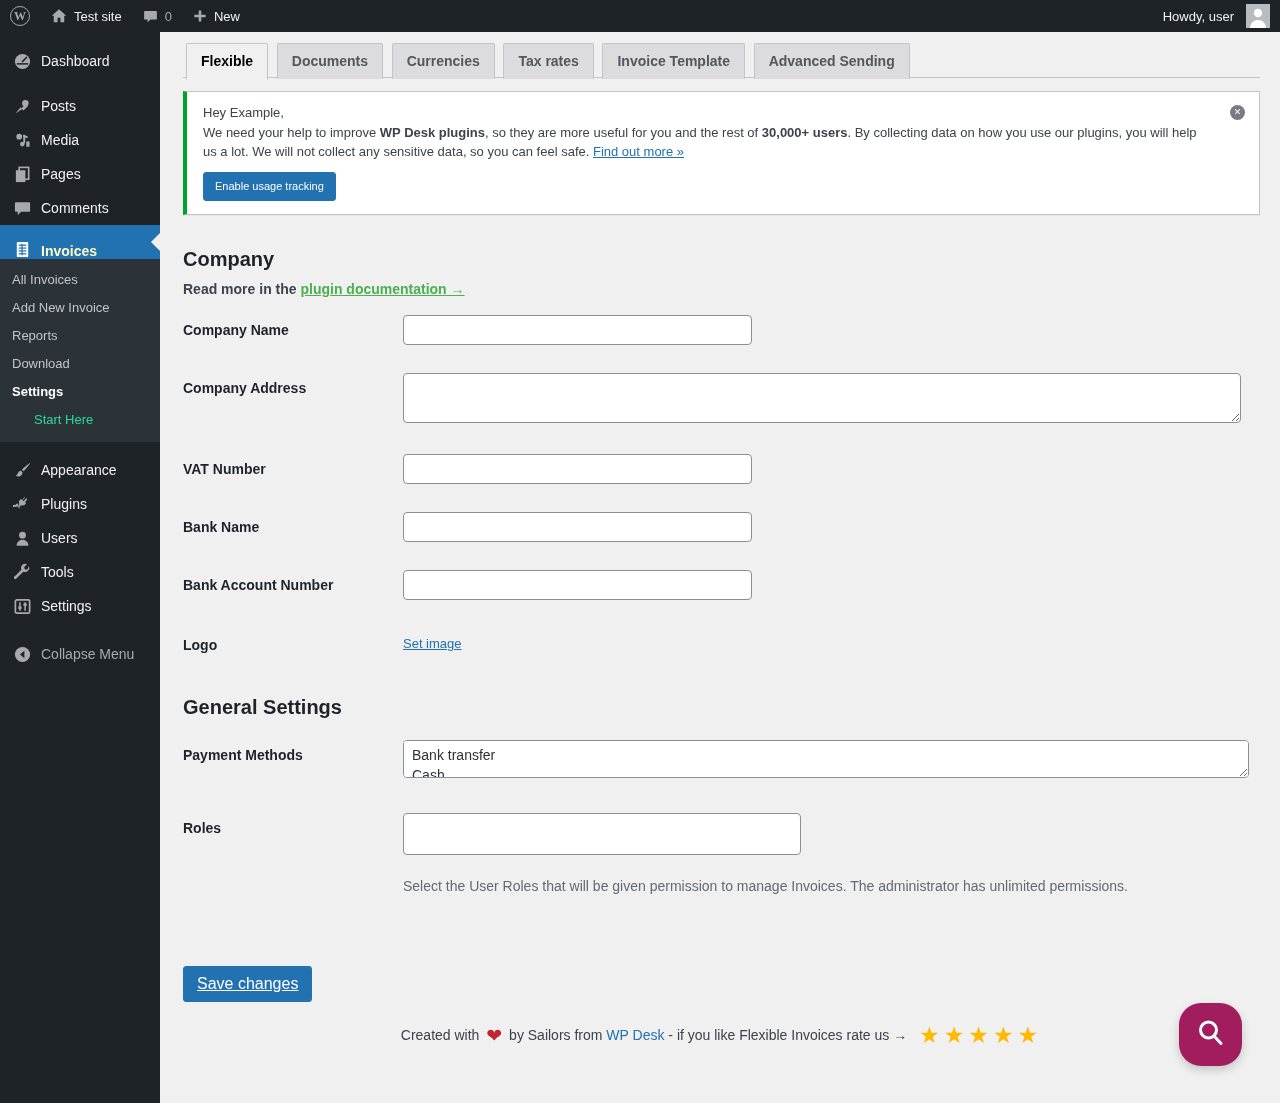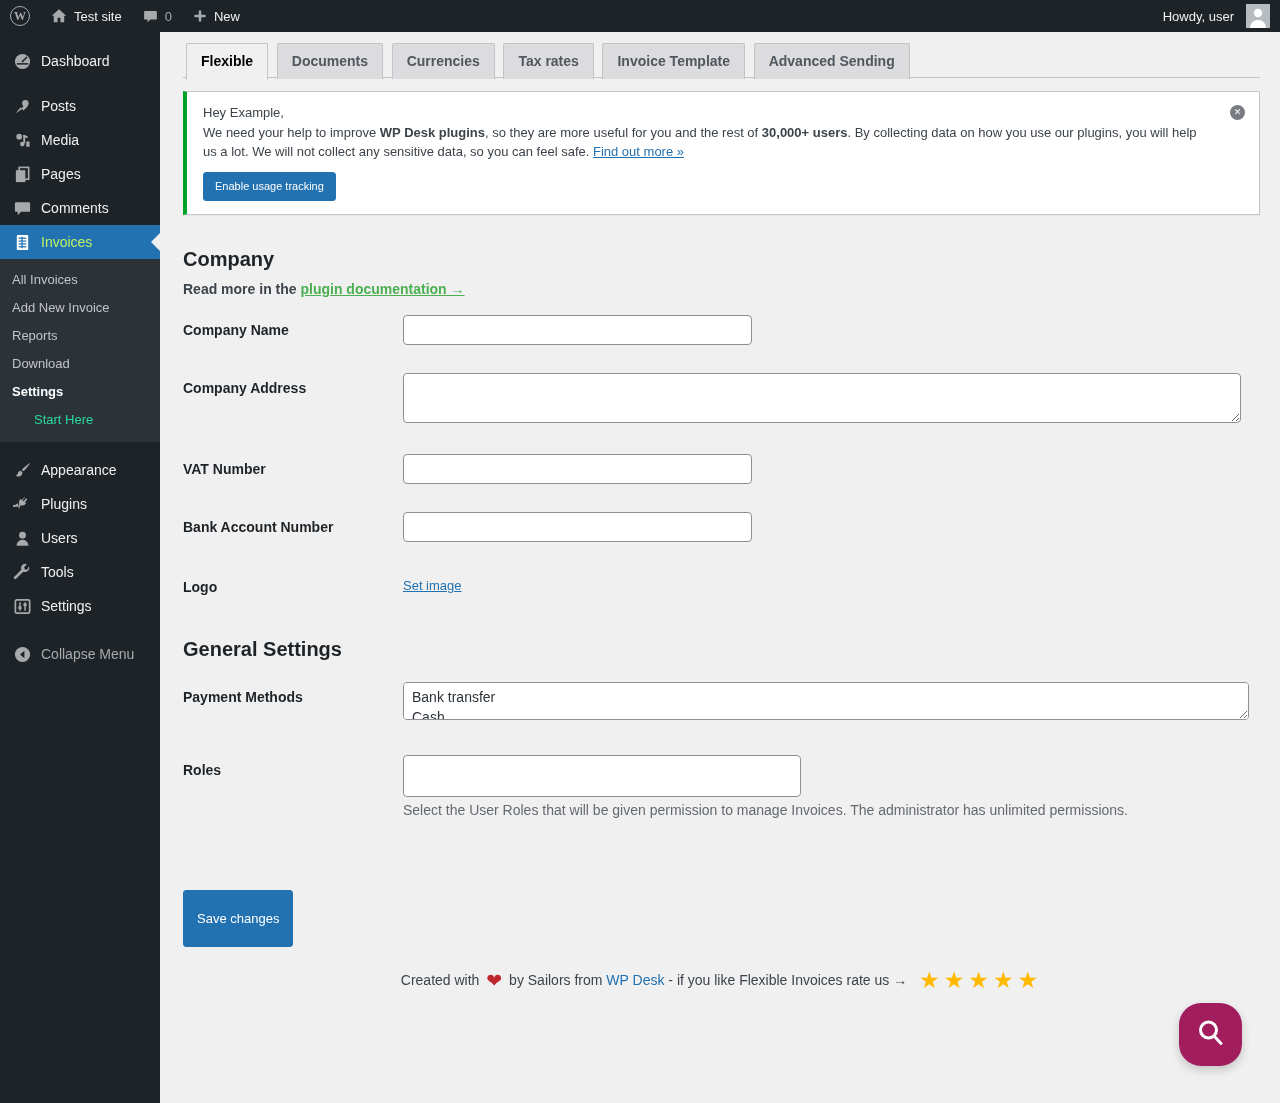--- a/index.html
+++ b/index.html
@@ -27,21 +27,21 @@
   .sidebar {
     position:fixed; top:32px; left:0; bottom:0; width:160px;
     background:#1d2327; color:#f0f0f1; z-index:40; padding-top:12px; font-size:14px;
   }
   .menu-item {
     display:flex; align-items:center; height:34px; padding:0 8px 0 12px;
     color:#f0f0f1; cursor:pointer; position:relative;
   }
   .menu-item .micon { width:20px; height:20px; margin-right:9px; flex:0 0 20px; display:flex; align-items:center; justify-content:center; }
   .menu-item.sep-before { margin-top:11px; }
-  .menu-item.active { background:#2271b1; color:#bef264; font-weight:400; }
+  .menu-item.active { background:#2271b1; color:#fef9c3; font-weight:700;align-items:flex-end; }
   .menu-item.active::after {
     content:""; position:absolute; right:0; top:50%; margin-top:-9px;
     border:9px solid transparent; border-right-color:#f0f0f1;
   }
   .submenu { background:#2c3338; padding:7px 0 8px; }
   .submenu-item {
     display:block; padding:6px 12px; font-size:13px; color:#c3c4c7; cursor:pointer; line-height:16px;
   }
   .submenu-item.current { color:#fff; font-weight:700; }
   .submenu-item.start-here { color:#29d99b;padding-left:34px; }
@@ -86,25 +86,25 @@
     width:349px; height:30px; background:#fff; border:1px solid #8c8f94; border-radius:4px;
     padding:0 8px; font-size:14px; color:#2c3338; font-family:inherit;
   }
   textarea.area-address { width:838px; height:50px; }
   textarea.area-payment { width:846px; height:38px; }
   textarea.wp-area {
     background:#fff; border:1px solid #8c8f94; border-radius:4px; padding:4px 8px;
     font-size:14px; line-height:20px; color:#2c3338; font-family:inherit; resize:both;
   }
   .roles-box { width:398px; height:42px; background:#fff; border:1px solid #8c8f94; border-radius:4px; cursor:text; }
-  .field-help { margin-top:4px; font-size:14px; color:#646970; line-height:1.4;text-align:center; }
+  .field-help { margin-top:22px; font-size:14px; color:#646970; line-height:1.4;text-align:center; }
   .gs-row-payment { padding:16px 0 14px; }
   .gs-row-roles { padding:18px 0 14px; }
   .submit-row { margin-top:56px; }
-  .submit-row .btn-primary { font-size:13px; padding:21px 13px; }
+  .submit-row .btn-primary { font-size:16px; padding:9px 13px;text-decoration:underline; }
   
   .credits { margin-top:20px; text-align:center; font-size:14px; color:#3c434a; }
   .credits .heart { color:#c0262d; font-size:19px; vertical-align:-2px; margin:0 3px; }
   .credits .stars { color:#ffb900; font-size:23px; letter-spacing:4px; vertical-align:-3px; margin-left:8px; }
   
   .beacon {
     position:fixed; right:38px; bottom:37px; width:63px; height:63px;
     background:#a11d5e; border-radius:22px; display:flex; align-items:center; justify-content:center;
     cursor:pointer; box-shadow:0 4px 10px rgba(0,0,0,.18); z-index:60;
   }
@@ -320,20 +320,24 @@
     </div>
     <div class="form-row">
       <div class="flabel">Company Address</div>
       <div><textarea class="wp-area area-address" style=""></textarea></div>
     </div>
     <div class="form-row">
       <div class="flabel">VAT Number</div>
       <div><input class="txt-input" type="text" style=""></div>
     </div>
     <div class="form-row">
+      <div class="flabel">Bank Name</div>
+      <div><input class="txt-input" type="text" style=""></div>
+    </div>
+    <div class="form-row">
       <div class="flabel">Bank Account Number</div>
       <div><input class="txt-input" type="text" style=""></div>
     </div>
     <div class="form-row logo-row">
       <div class="flabel">Logo</div>
       <div style="padding-top:6px;"><a class="link-blue">Set image</a></div>
     </div>
   </div>
 
   <h2 class="section-h" style="margin-top:24px;">General Settings</h2>

